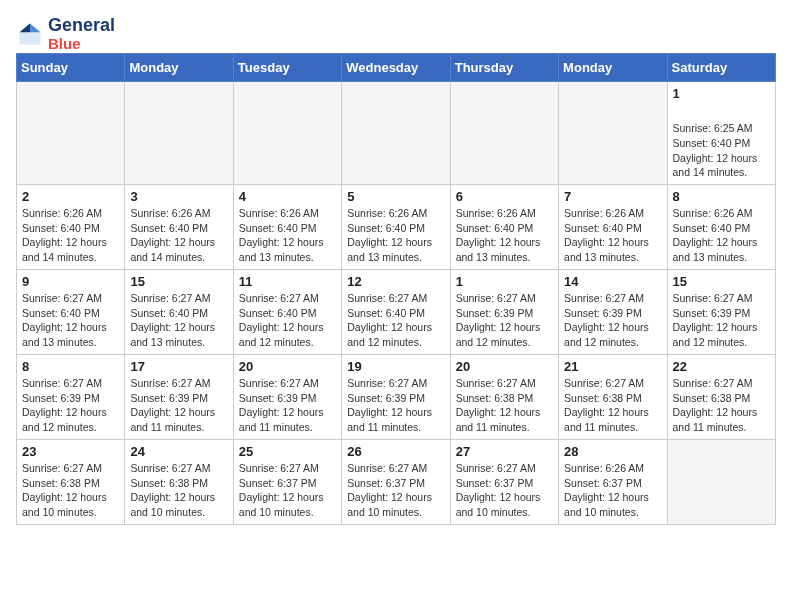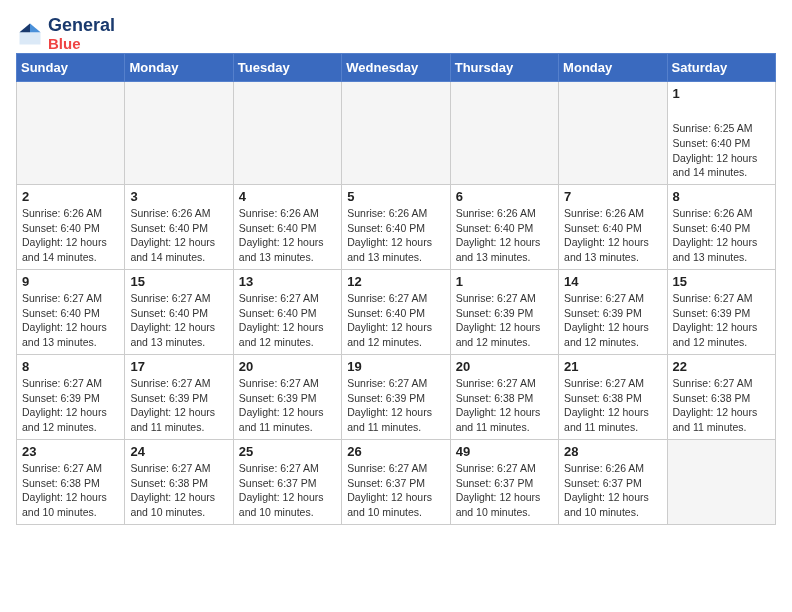--- a/index.html
+++ b/index.html
@@ -185,21 +185,21 @@
 and 13 minutes.</div>
         </td>
         <td>
           <span class="day-num">15</span>
           <div class="day-info" style="white-space: pre-line;">Sunrise: 6:27 AM
 Sunset: 6:40 PM
 Daylight: 12 hours
 and 13 minutes.</div>
         </td>
         <td>
-          <span class="day-num">13</span>
+          <span class="day-num">11</span>
           <div class="day-info" style="white-space: pre-line;">Sunrise: 6:27 AM
 Sunset: 6:40 PM
 Daylight: 12 hours
 and 12 minutes.</div>
         </td>
         <td>
           <span class="day-num">12</span>
           <div class="day-info" style="white-space: pre-line;">Sunrise: 6:27 AM
 Sunset: 6:40 PM
 Daylight: 12 hours
@@ -301,21 +301,21 @@
 and 10 minutes.</div>
         </td>
         <td>
           <span class="day-num">26</span>
           <div class="day-info" style="white-space: pre-line;">Sunrise: 6:27 AM
 Sunset: 6:37 PM
 Daylight: 12 hours
 and 10 minutes.</div>
         </td>
         <td>
-          <span class="day-num">49</span>
+          <span class="day-num">27</span>
           <div class="day-info" style="white-space: pre-line;">Sunrise: 6:27 AM
 Sunset: 6:37 PM
 Daylight: 12 hours
 and 10 minutes.</div>
         </td>
         <td>
           <span class="day-num">28</span>
           <div class="day-info" style="white-space: pre-line;">Sunrise: 6:26 AM
 Sunset: 6:37 PM
 Daylight: 12 hours

